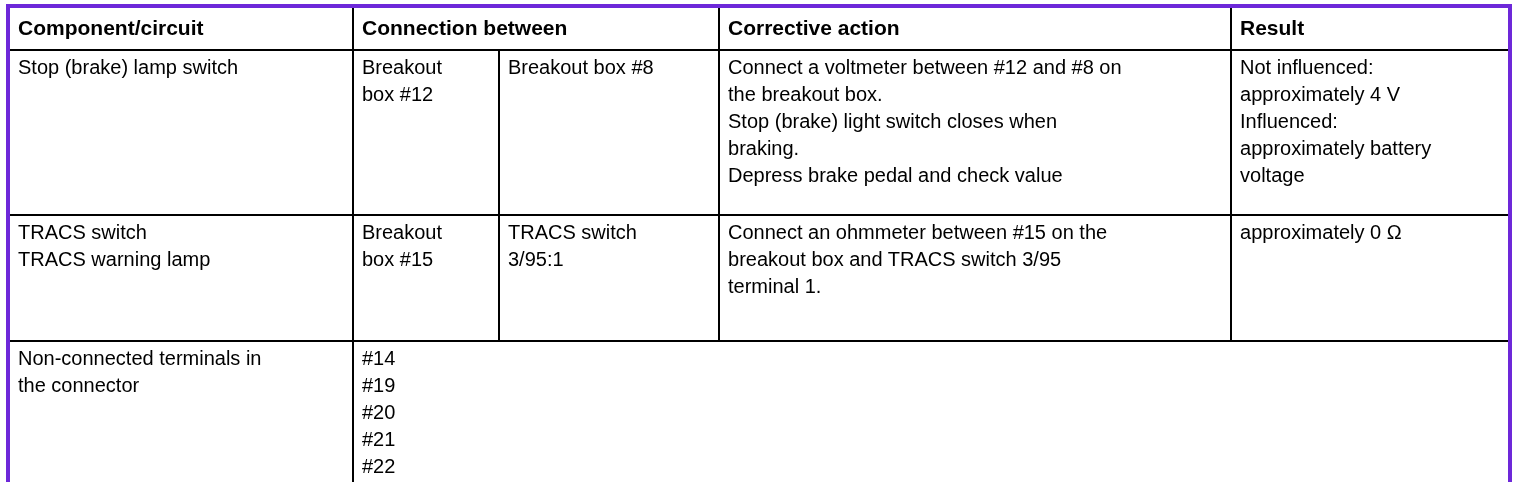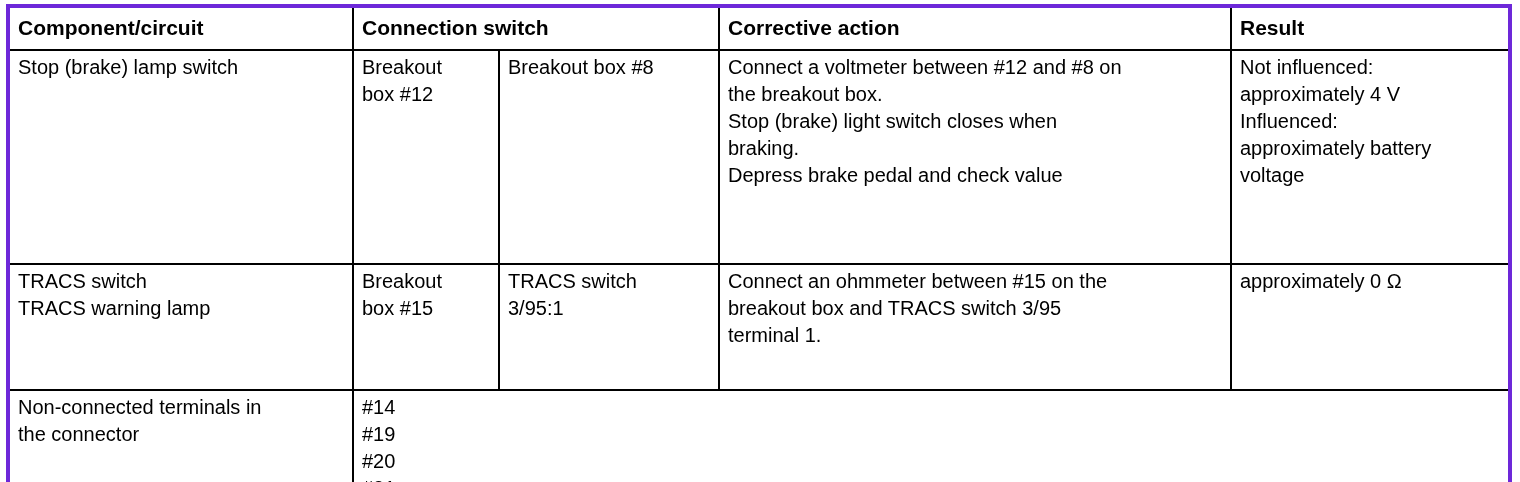--- a/index.html
+++ b/index.html
@@ -37,40 +37,40 @@
   }
   table.diag th {
     font-weight: bold;
     font-size: 21px;
     vertical-align: middle;
     padding-top: 2px;
     padding-bottom: 4px;
     white-space: normal;
   }
   tr.r-header { height: 44px; }
-  tr.r-1 { height: 214px; }
+  tr.r-1 { height: 165px; }
   tr.r-2 { height: 126px; }
   tr.r-3 { height: 164px; }
 </style>
 </head>
 <body>
 
 <div class="page">
   <table class="diag">
     <colgroup>
       <col style="width:345px">
       <col style="width:146px">
       <col style="width:220px">
       <col style="width:512px">
       <col style="width:279px">
     </colgroup>
     <tbody>
       <tr class="r-header">
         <th>Component/circuit</th>
-        <th colspan="2">Connection switch</th>
+        <th colspan="2">Connection between</th>
         <th>Corrective action</th>
         <th>Result</th>
       </tr>
 
       <tr class="r-1">
         <td>Stop (brake) lamp switch</td>
         <td>Breakout
 box #12</td>
         <td>Breakout box #8</td>
         <td>Connect a voltmeter between #12 and #8 on

